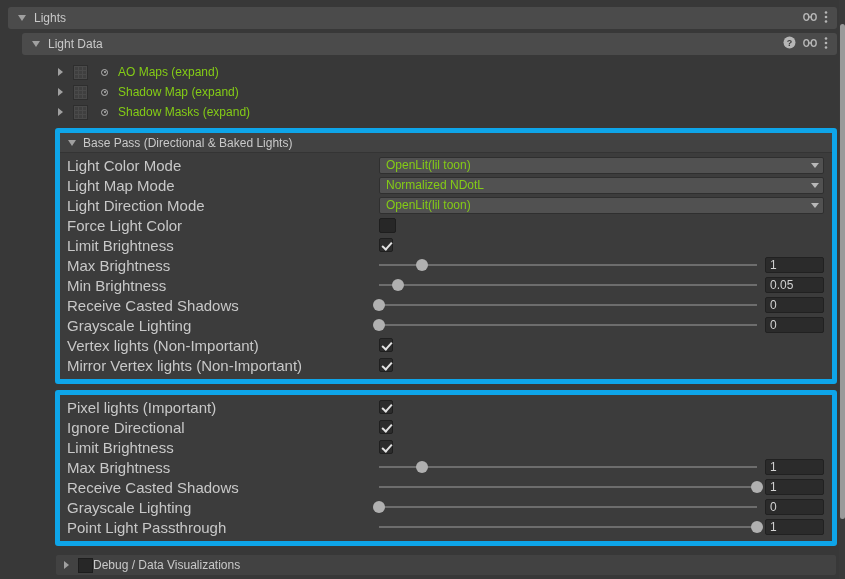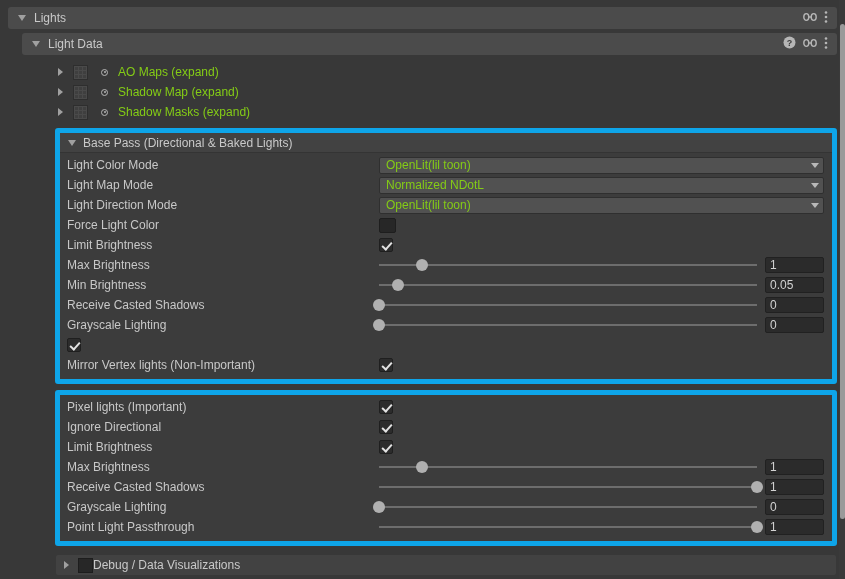--- a/index.html
+++ b/index.html
@@ -125,21 +125,21 @@
   .prop {
     display: flex;
     align-items: center;
     height: 20px;
     padding-left: 7px;
   }
   .prop-label {
     width: 312px;
     flex: 0 0 auto;
     color: #c8c8c8;
-    font-size: 12px;
+    font-size: 15px;
     white-space: nowrap;
     overflow: hidden;
   }
   .prop-control {
     flex: 1 1 auto;
     display: flex;
     align-items: center;
     padding-right: 8px;
     min-width: 0;
   }
@@ -425,20 +425,21 @@
         <div class="prop-label">Grayscale Lighting</div>
         <div class="prop-control">
           <div class="slider">
             <div class="track"></div>
             <div class="knob" style="left: 0%;"></div>
           </div>
           <div class="numfield">0</div>
         </div>
       </div>
       <div class="prop">
+        <div class="prop-label">Vertex lights (Non-Important)</div>
         <div class="prop-control">
           <div class="checkbox on"></div>
         </div>
       </div>
       <div class="prop">
         <div class="prop-label">Mirror Vertex lights (Non-Important)</div>
         <div class="prop-control">
           <div class="checkbox on"></div>
         </div>
       </div>

